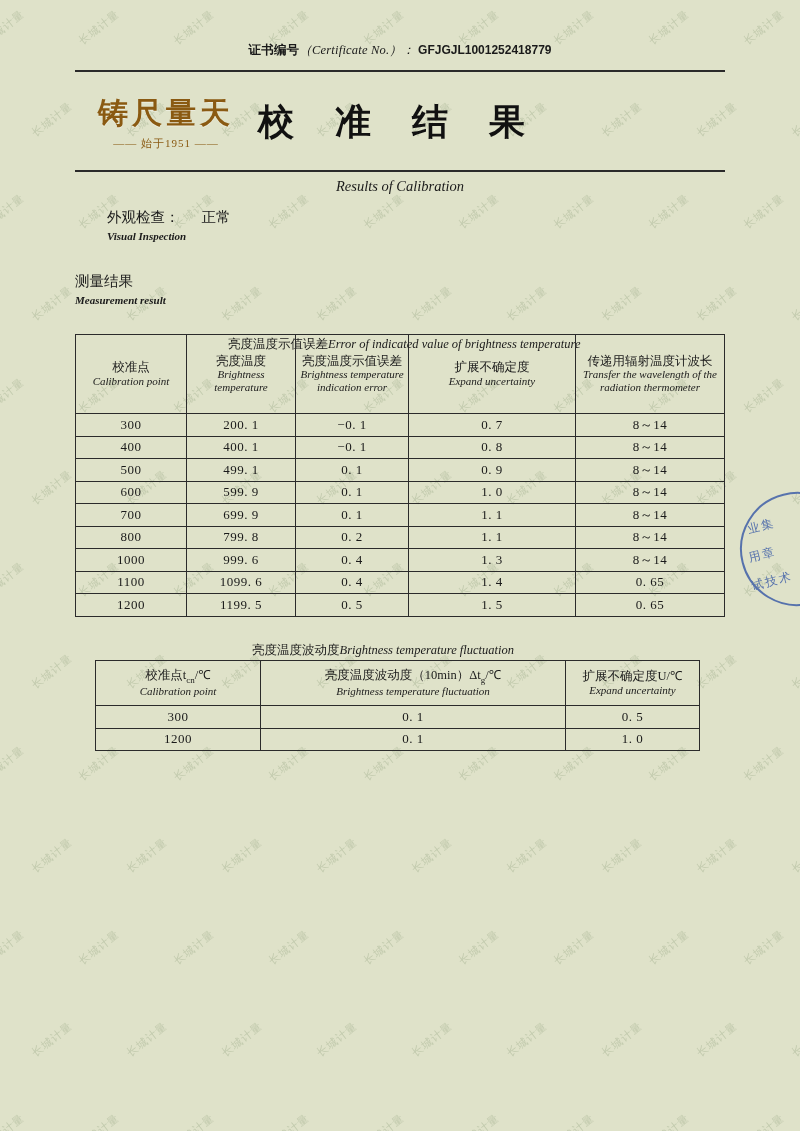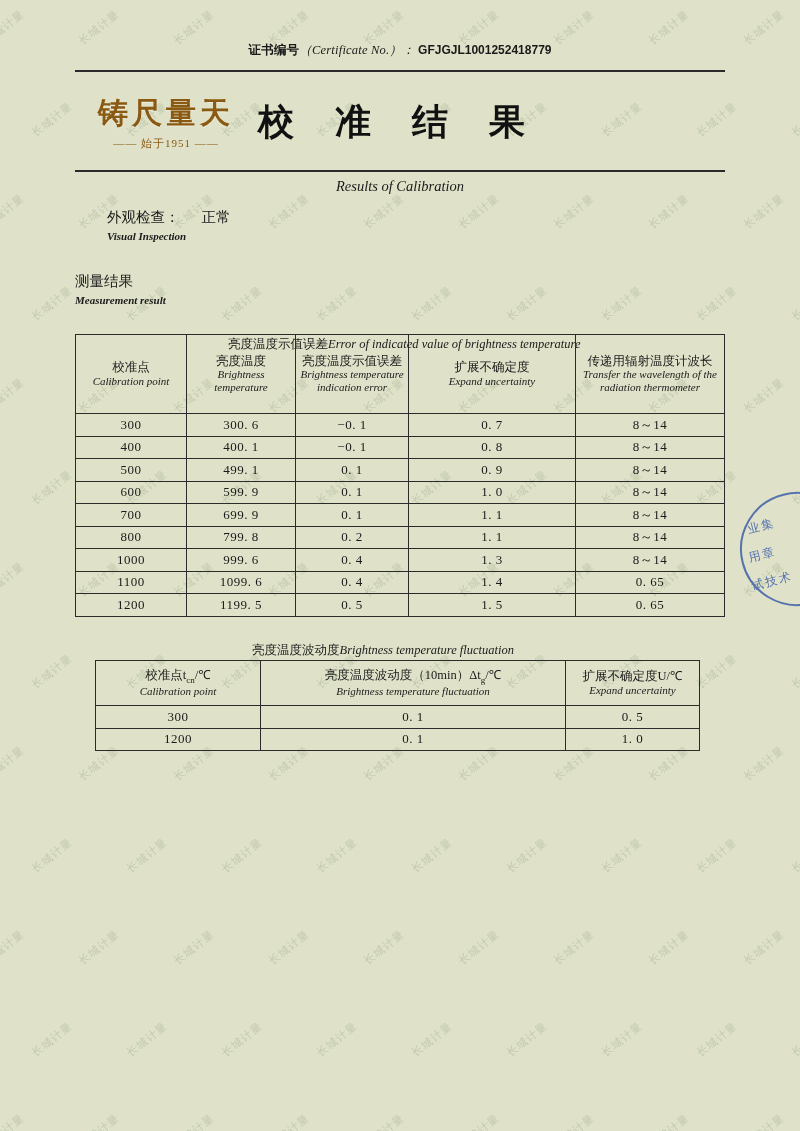--- a/index.html
+++ b/index.html
@@ -417,21 +417,21 @@
           </td>
           <td>
             <span class="cn">传递用辐射温度计波长</span>
             <span class="en">Transfer the wavelength of the radiation thermometer</span>
           </td>
         </tr>
       </thead>
       <tbody id="table1-body">
           <tr>
             <td>300</td>
-            <td>300. 6</td>
+            <td>200. 1</td>
             <td>−0. 1</td>
             <td>0. 7</td>
             <td>8～14</td>
           </tr>
           <tr>
             <td>400</td>
             <td>400. 1</td>
             <td>−0. 1</td>
             <td>0. 8</td>
             <td>8～14</td>

